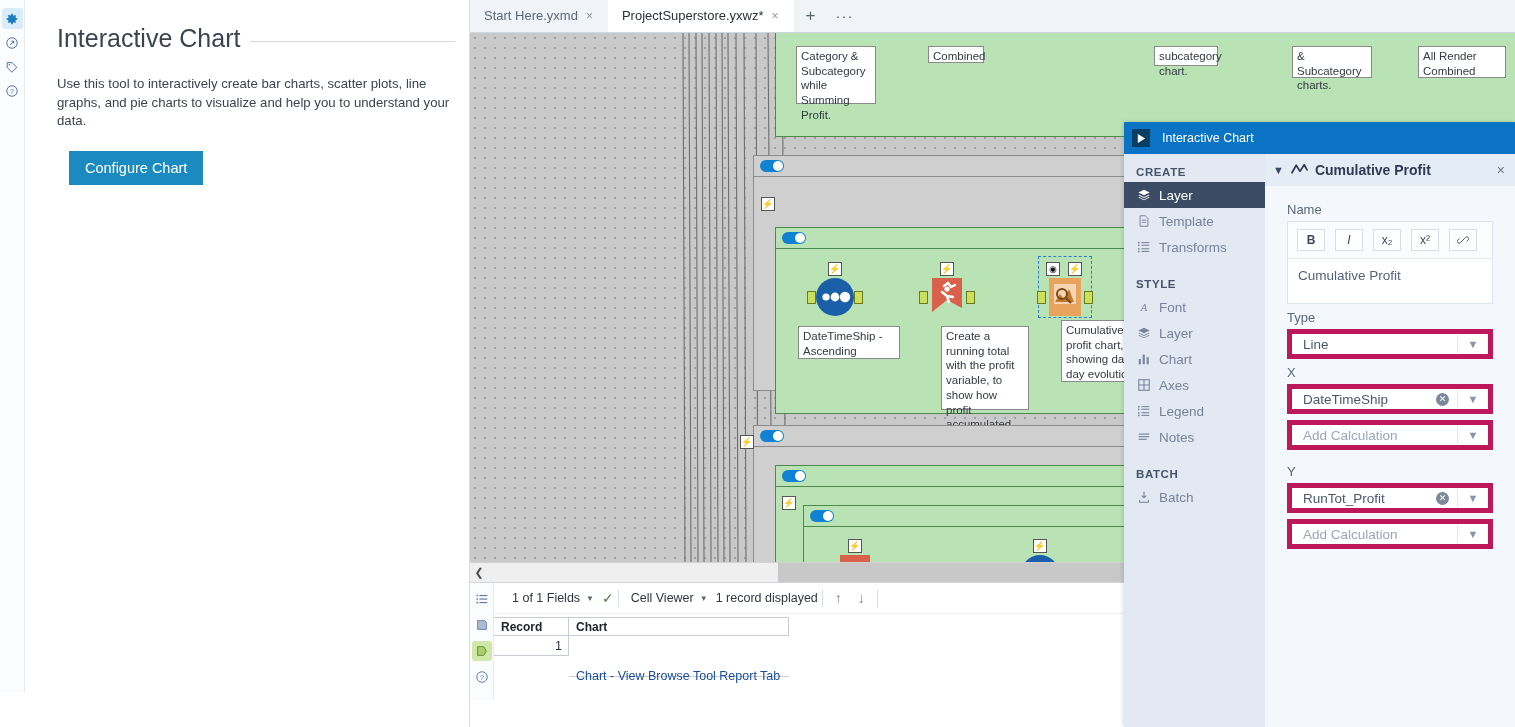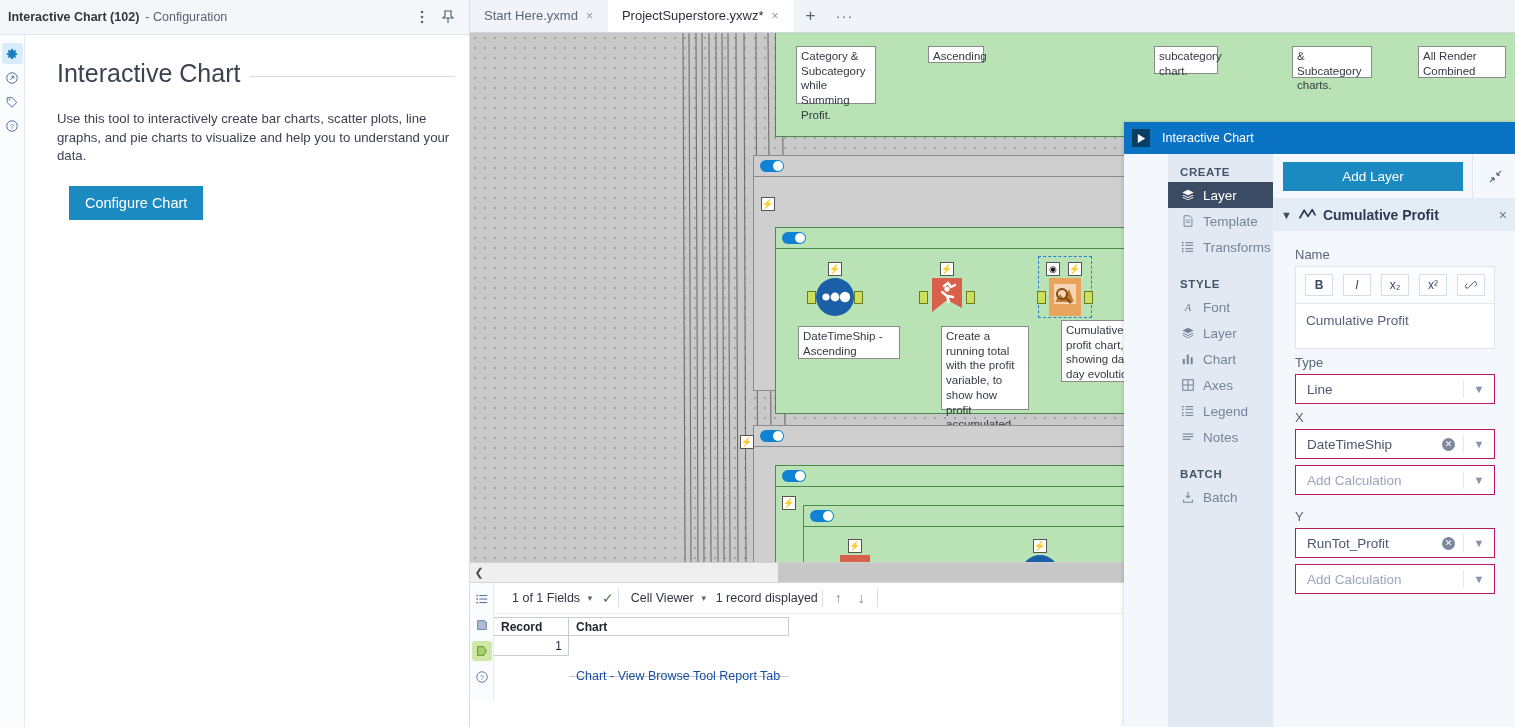--- a/index.html
+++ b/index.html
@@ -211,21 +211,21 @@
     padding-left: 8px; gap: 12px;
   }
   .ic-logo {
     width: 18px; height: 18px; background: #093f63; display: flex;
     align-items: center; justify-content: center;
   }
   .ic-title { color: #fff; font-size: 12.5px; }
   .ic-body { display: flex; height: 573px; }
 
   .ic-nav {
-    width: 105px; background: #e2e9f2; padding-top: 12px; flex: none; margin-left: 44px;
+    width: 141px; background: #e2e9f2; padding-top: 12px; flex: none;
   }
   .nav-group {
     font-size: 11.5px; font-weight: bold; color: #46546b; letter-spacing: 0.6px;
     padding: 0 0 4px 12px;
   }
   .nav-group.spaced { margin-top: 18px; }
   .nav-item {
     height: 26px; display: flex; align-items: center; gap: 8px; padding-left: 12px;
     font-size: 13.5px; color: #76839a; cursor: pointer;
   }
@@ -260,21 +260,21 @@
     display: flex; gap: 10px; padding: 7px 9px; background: #fafcfe;
     border-bottom: 1px solid #e3e9f0;
   }
   .fmt-btn {
     width: 28px; height: 22px; border: 1px solid #d5dde7; background: #fff;
     display: flex; align-items: center; justify-content: center;
     font-size: 12px; color: #3b4a63; cursor: pointer;
   }
   .name-value { padding: 9px 10px 20px; font-size: 13.5px; color: #56627a; }
   .select {
-    height: 30px; background: #fff; border: 1px solid #be185d;
+    height: 30px; background: #fff; border: 5px solid #be185d;
     display: flex; align-items: center; padding-left: 11px; font-size: 13.5px;
     color: #4a586e; position: relative; cursor: pointer;
   }
   .select.placeholder { color: #9aa6ba; justify-content: center; }
   .select .sel-text { flex: 1; }
   .select .clear-x {
     width: 13px; height: 13px; border-radius: 50%; background: #7c889c; color: #fff;
     font-size: 9px; display: flex; align-items: center; justify-content: center;
     margin-right: 8px; cursor: pointer;
   }
@@ -284,37 +284,20 @@
     color: #8795ab; font-size: 11px;
   }
   .gap6 { height: 6px; }
 </style>
 </head>
 <body>
 
 <div class="app">
 
   <div class="config-panel">
-    <div class="config-title-bar">
-      <span class="config-title-strong">Interactive Chart (102)</span>
-      <span class="config-title-sub">- Configuration</span>
-      <span class="config-title-spacer"></span>
-      <span class="tb-icon">
-        <svg width="4" height="14" viewBox="0 0 4 14">
-            <circle cx="2" cy="2" r="1.3" fill="currentColor"></circle>
-            <circle cx="2" cy="7" r="1.3" fill="currentColor"></circle>
-            <circle cx="2" cy="12" r="1.3" fill="currentColor"></circle>
-          </svg>
-      </span>
-      <span class="tb-icon">
-        <svg width="14" height="14" viewBox="0 0 14 14">
-            <path d="M3 1h8M4 1v5l-2 2h10l-2-2V1M7 8v5" stroke="currentColor" stroke-width="1.2" fill="none"></path>
-          </svg>
-      </span>
-    </div>
     <div class="config-body">
       <div class="config-rail">
         <div class="rail-btn active">
           <svg width="14" height="14" viewBox="0 0 16 16">
               <path d="M8 5.2a2.8 2.8 0 100 5.6 2.8 2.8 0 000-5.6zm6 3.6V7.2l-1.6-.3a4.8 4.8 0 00-.5-1.2l.9-1.3-1.1-1.1-1.3.9a4.8 4.8 0 00-1.2-.5L8.8 2H7.2l-.3 1.6a4.8 4.8 0 00-1.2.5l-1.3-.9-1.1 1.1.9 1.3a4.8 4.8 0 00-.5 1.2L2 7.2v1.6l1.6.3c.1.4.3.8.5 1.2l-.9 1.3 1.1 1.1 1.3-.9c.4.2.8.4 1.2.5l.4 1.6h1.6l.3-1.6c.4-.1.8-.3 1.2-.5l1.3.9 1.1-1.1-.9-1.3c.2-.4.4-.8.5-1.2L14 8.8z" fill="currentColor"></path>
             </svg>
         </div>
         <div class="rail-btn">
           <svg width="14" height="14" viewBox="0 0 16 16">
               <circle cx="8" cy="8" r="6" stroke="currentColor" stroke-width="1.1" fill="none"></circle>
@@ -390,22 +373,22 @@
         <path d="M495 264 L564 264"></path>
       </g>
       <g stroke="#3b5fc0" stroke-width="1.3" fill="none">
         <path d="M612 264 L660 264"></path>
       </g>
     </svg>
 
     <div class="container" style="left:305px; top:-80px; width:1260px; height:184px;">
 
       <div class="comment" style="left:20px; top:92px; width:80px; height:58px;">Category &amp; Subcategory while Summing Profit.</div>
-      <div class="comment" style="left:152px; top:92px; width:56px; height:17px;">Ascending</div>
-      <div class="comment" style="left:378px; top:92px; width:64px; height:28px;">subcategory chart.</div>
+      <div class="comment" style="left:152px; top:92px; width:56px; height:17px;">Combined</div>
+      <div class="comment" style="left:378px; top:92px; width:64px; height:20px;">subcategory chart.</div>
       <div class="comment" style="left:516px; top:92px; width:80px; height:32px;">&amp; Subcategory charts.</div>
       <div class="comment" style="left:642px; top:92px; width:88px; height:32px;">All Render Combined</div>
     </div>
 
     <div class="container grey" style="left:283px; top:122px; width:900px; height:236px;">
       <div class="container-header">
         <div class="toggle"></div>
       </div>
     </div>
     <div class="lightning" style="left:291px; top:164px;">⚡</div>
@@ -694,31 +677,20 @@
             <svg width="14" height="14" viewBox="0 0 16 16">
                 <path d="M8 2v7M5.5 6.5L8 9l2.5-2.5" stroke="currentColor" stroke-width="1.2" fill="none"></path>
                 <path d="M3 11v3h10v-3" stroke="currentColor" stroke-width="1.2" fill="none"></path>
               </svg>
           </span>
           <span>Batch</span>
         </div>
       </div>
 
       <div class="ic-main">
-        <div class="addlayer-row">
-          <div class="addlayer-btn-wrap">
-            <button class="addlayer-btn">Add Layer</button>
-          </div>
-          <div class="collapse-btn">
-            <svg width="15" height="15" viewBox="0 0 16 16">
-                <path d="M2 14 L6.5 9.5 M6.5 9.5 H3.4 M6.5 9.5 V12.6" stroke="currentColor" stroke-width="1.2" fill="none"></path>
-                <path d="M14 2 L9.5 6.5 M9.5 6.5 H12.6 M9.5 6.5 V3.4" stroke="currentColor" stroke-width="1.2" fill="none"></path>
-              </svg>
-          </div>
-        </div>
 
         <div class="layer-head">
           <span class="layer-caret">▼</span>
           <span>
             <svg width="17" height="12" viewBox="0 0 18 12">
                 <path d="M1 10 L5.5 2 L9.5 8.5 L14 1.5 L17 7" stroke="#2d3b52" stroke-width="1.8" fill="none" stroke-linecap="round" stroke-linejoin="round"></path>
               </svg>
           </span>
           <span class="layer-name">Cumulative Profit</span>
           <span class="layer-close">×</span>

